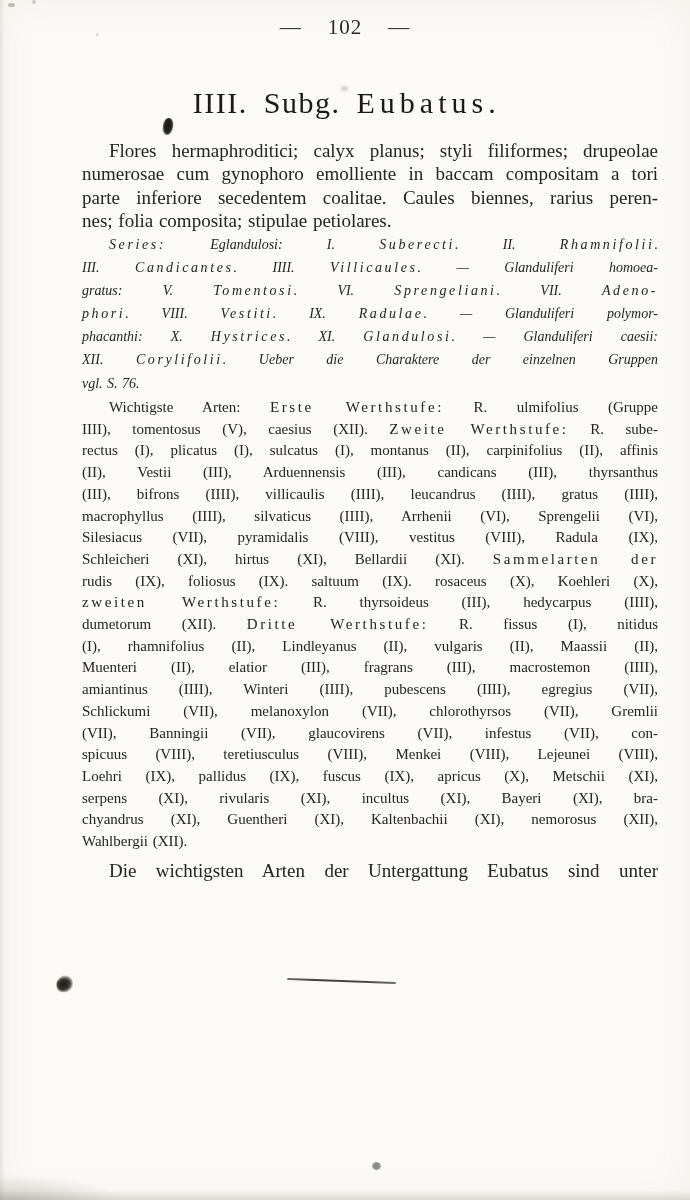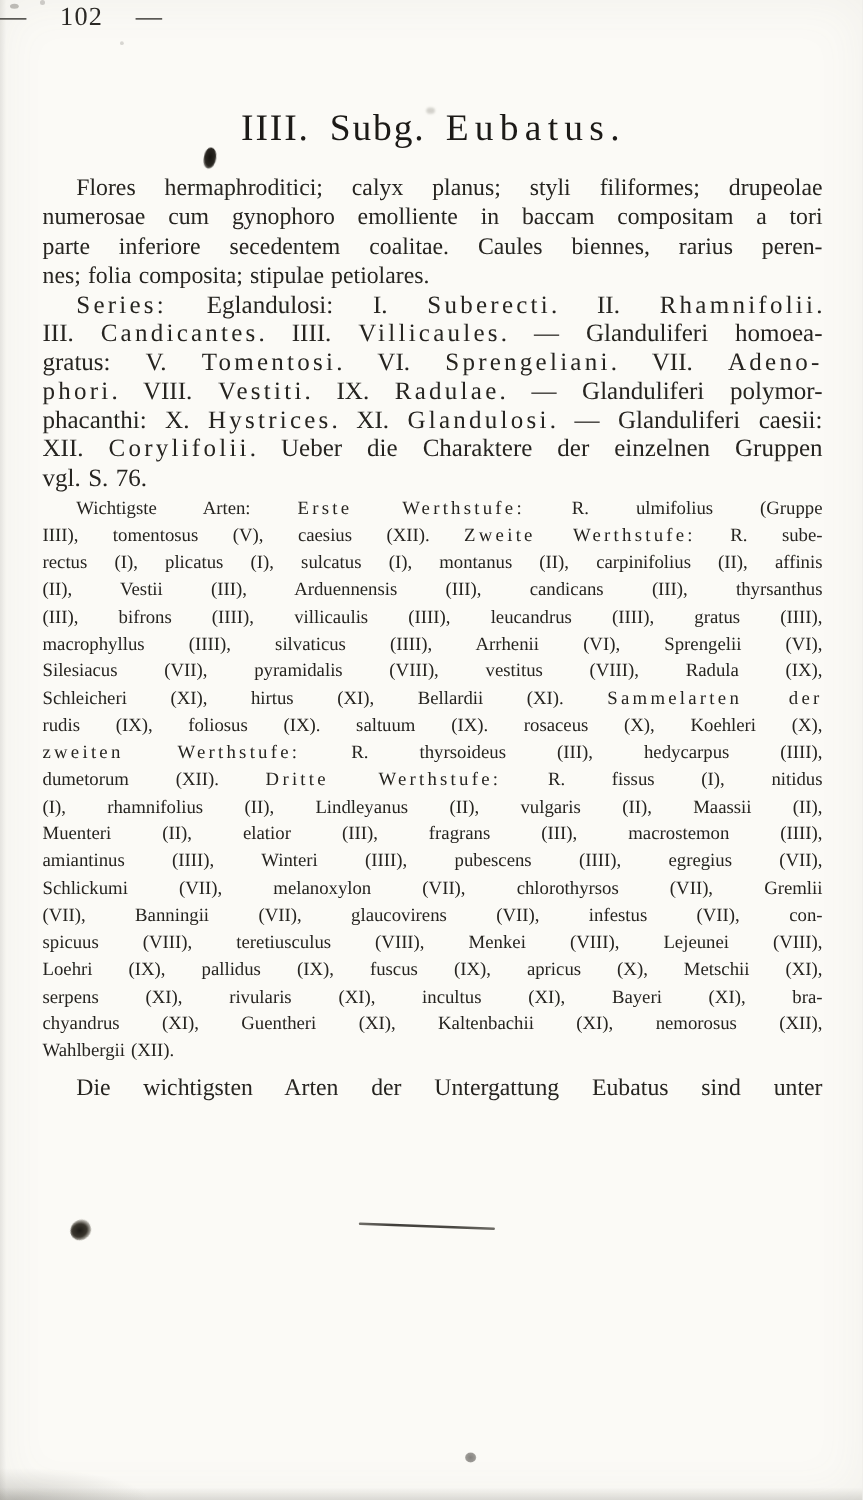--- a/index.html
+++ b/index.html
@@ -24,46 +24,47 @@
     background:linear-gradient(to right,rgba(80,78,70,0.10),rgba(0,0,0,0));
     pointer-events:none;
   }
   .corner-smudge{
     position:absolute;left:0;bottom:0;width:120px;height:26px;
     background:radial-gradient(ellipse at 10% 100%,rgba(70,68,60,0.22),rgba(0,0,0,0) 70%);
     pointer-events:none;
   }
 
   .pagehead{
-    position:absolute;top:0;left:0;width:690px;
-    font-size:21px;line-height:26px;color:#2b2925;
+    position:absolute;top:14px;left:0;width:690px;
+    text-align:center;font-size:21px;line-height:26px;color:#2b2925;
     letter-spacing:1px;
   }
   .pagehead .dash{display:inline-block;}
   .pagehead .num{display:inline-block;margin:0 26px;}
 
   .title{
     position:absolute;top:86px;left:0;width:690px;
     text-align:center;font-size:30px;line-height:34px;color:#1c1a17;
     letter-spacing:1.5px;word-spacing:7px;white-space:nowrap;
   }
   .title .g{letter-spacing:5px;}
 
   .para{position:absolute;left:34px;width:624px;color:#262420;}
   .para-0{top:139px;font-size:19px;line-height:23.4px;}
-  .para-1{top:233px;font-size:20px;line-height:23.1px;}
+  .para-1{top:233px;font-size:14px;line-height:23.1px;font-style:italic;}
   .para-2{top:397px;font-size:15px;line-height:21.7px;}
   .para-3{top:860px;font-size:19px;line-height:22.6px;}
 
   .line{
     text-align:justify;
     text-align-last:justify;
     -moz-text-align-last:justify;
     white-space:normal;
     word-spacing:1px;
+    margin-left:48px;
   }
   .line.first{text-indent:27px;}
   .line.last{text-align-last:left;-moz-text-align-last:left;}
   .g{letter-spacing:2.6px;}
 
   .rule{
     position:absolute;top:980px;left:287px;width:109px;height:2px;
     background:linear-gradient(90deg,#716f69,#413f3b 25%,#4a4843 70%,#6f6d67);
     transform:rotate(2.2deg);border-radius:1px;
   }

